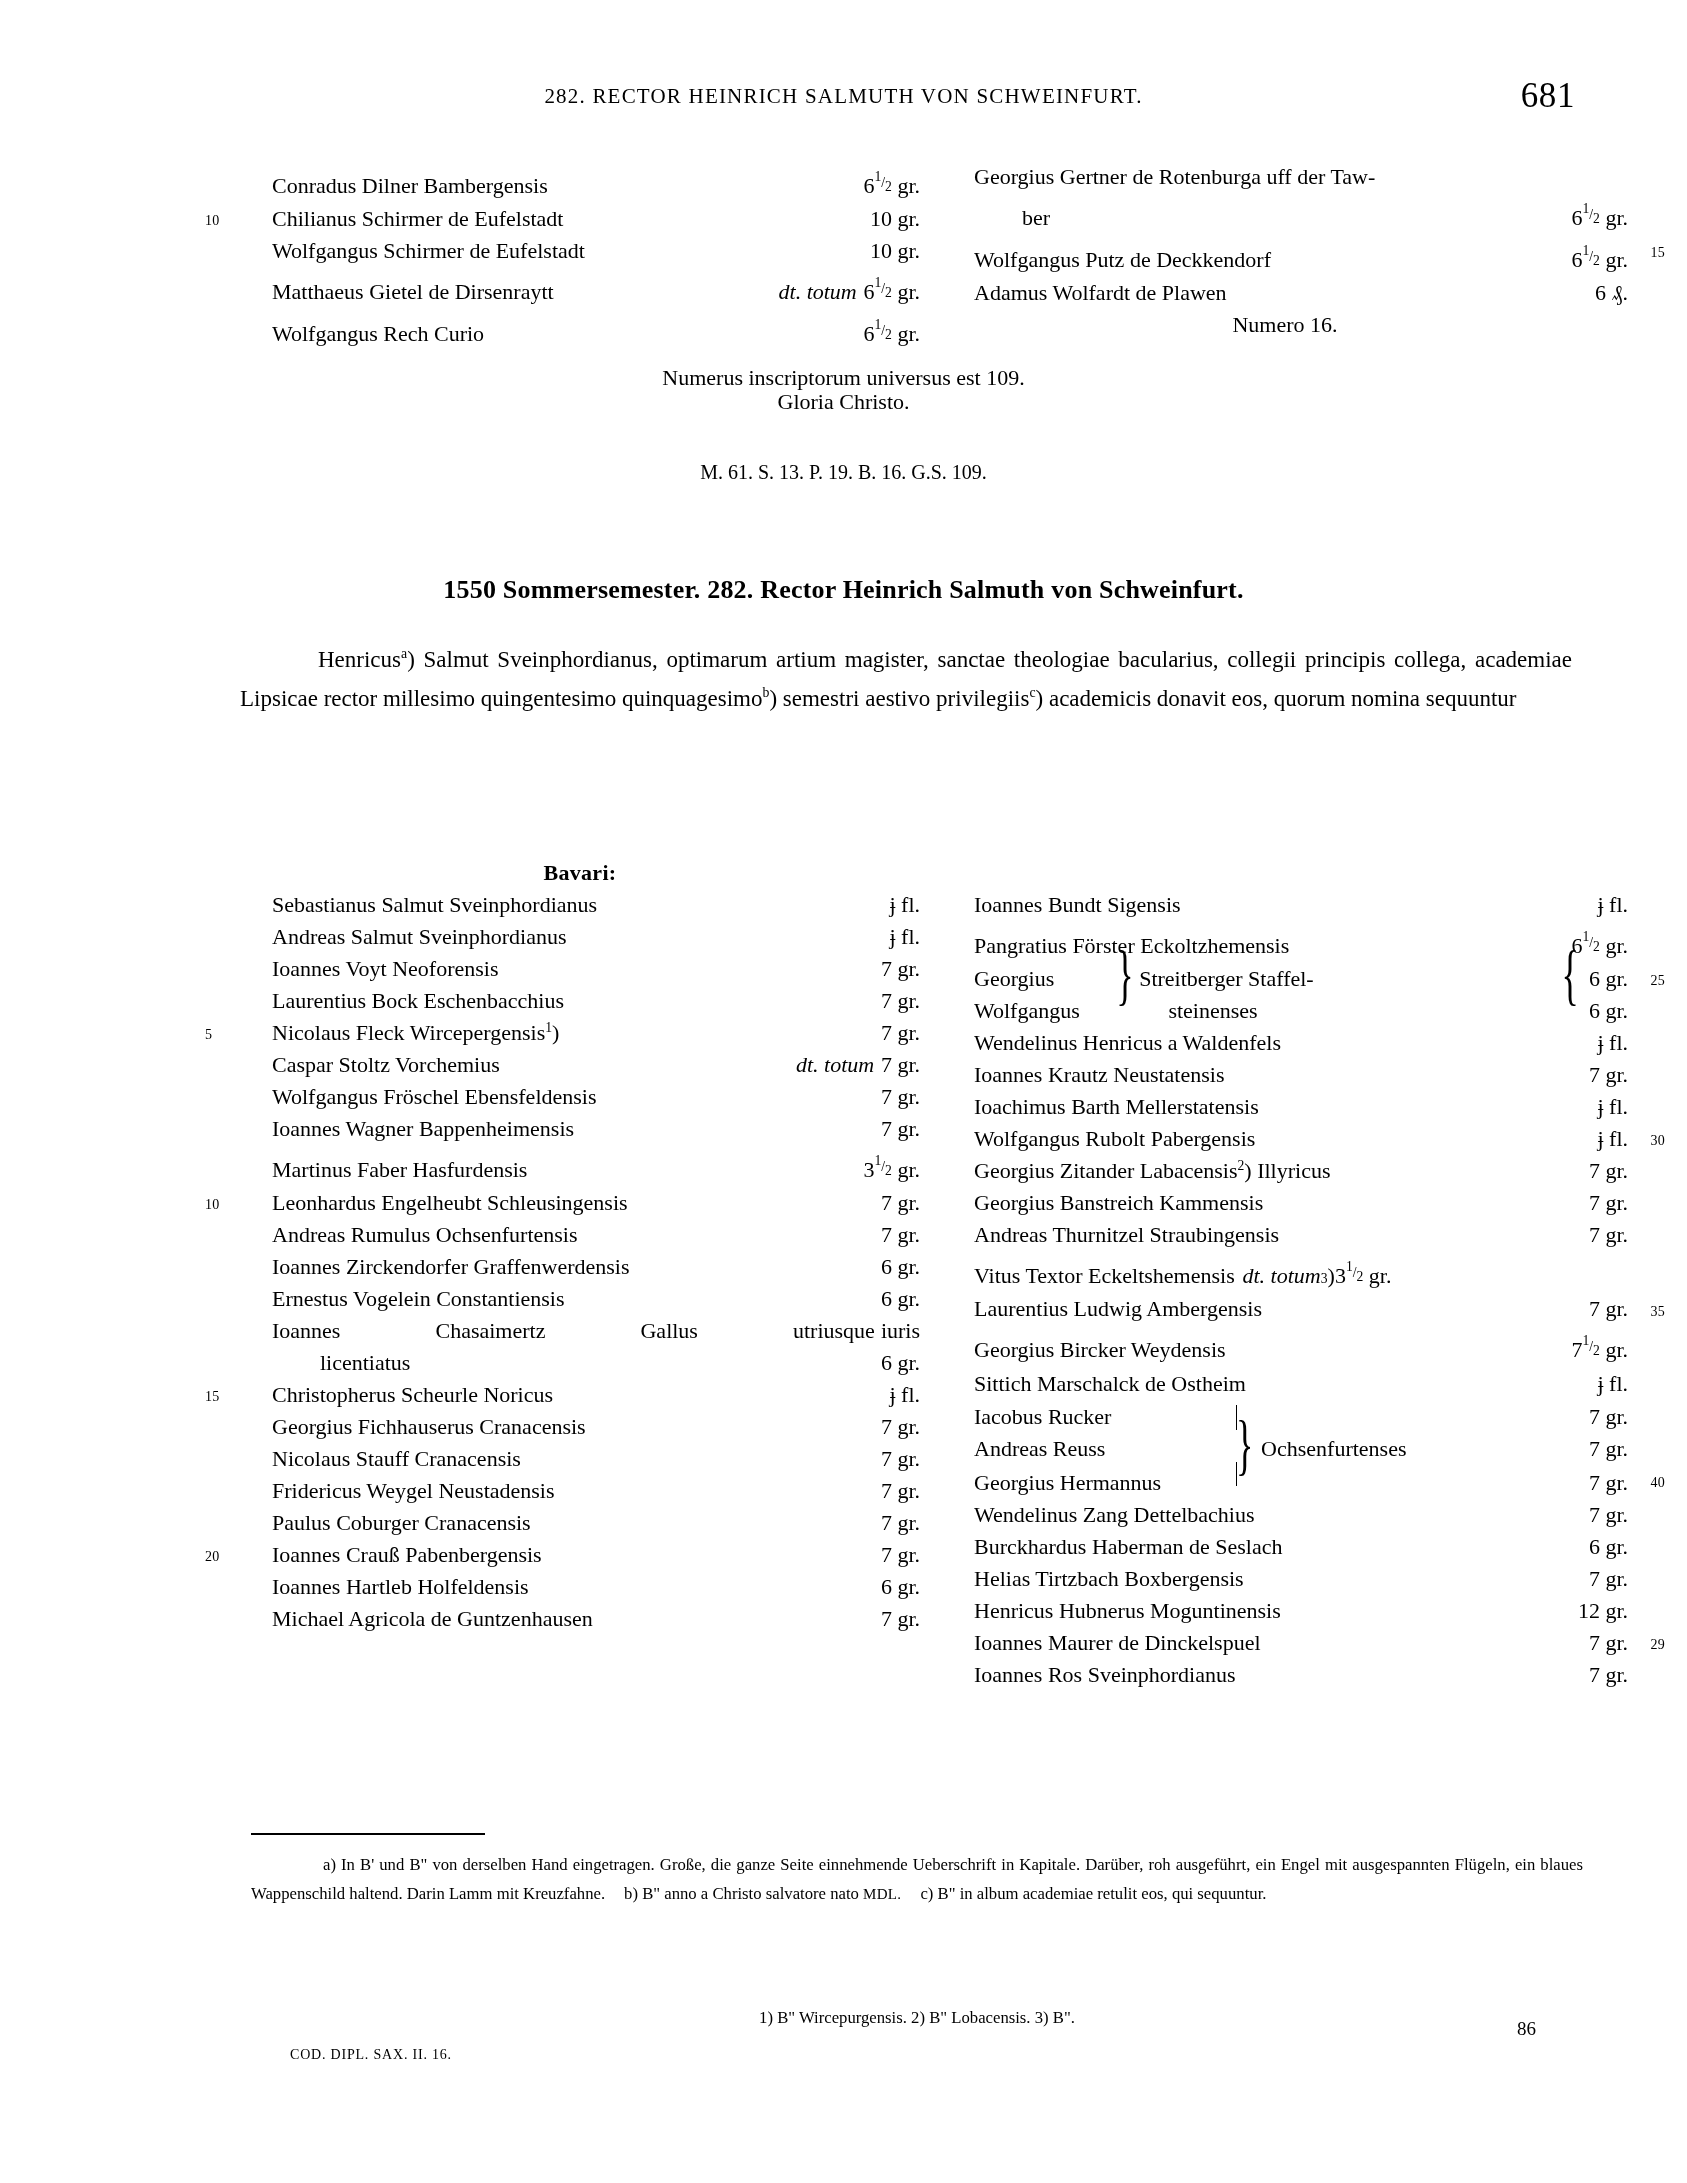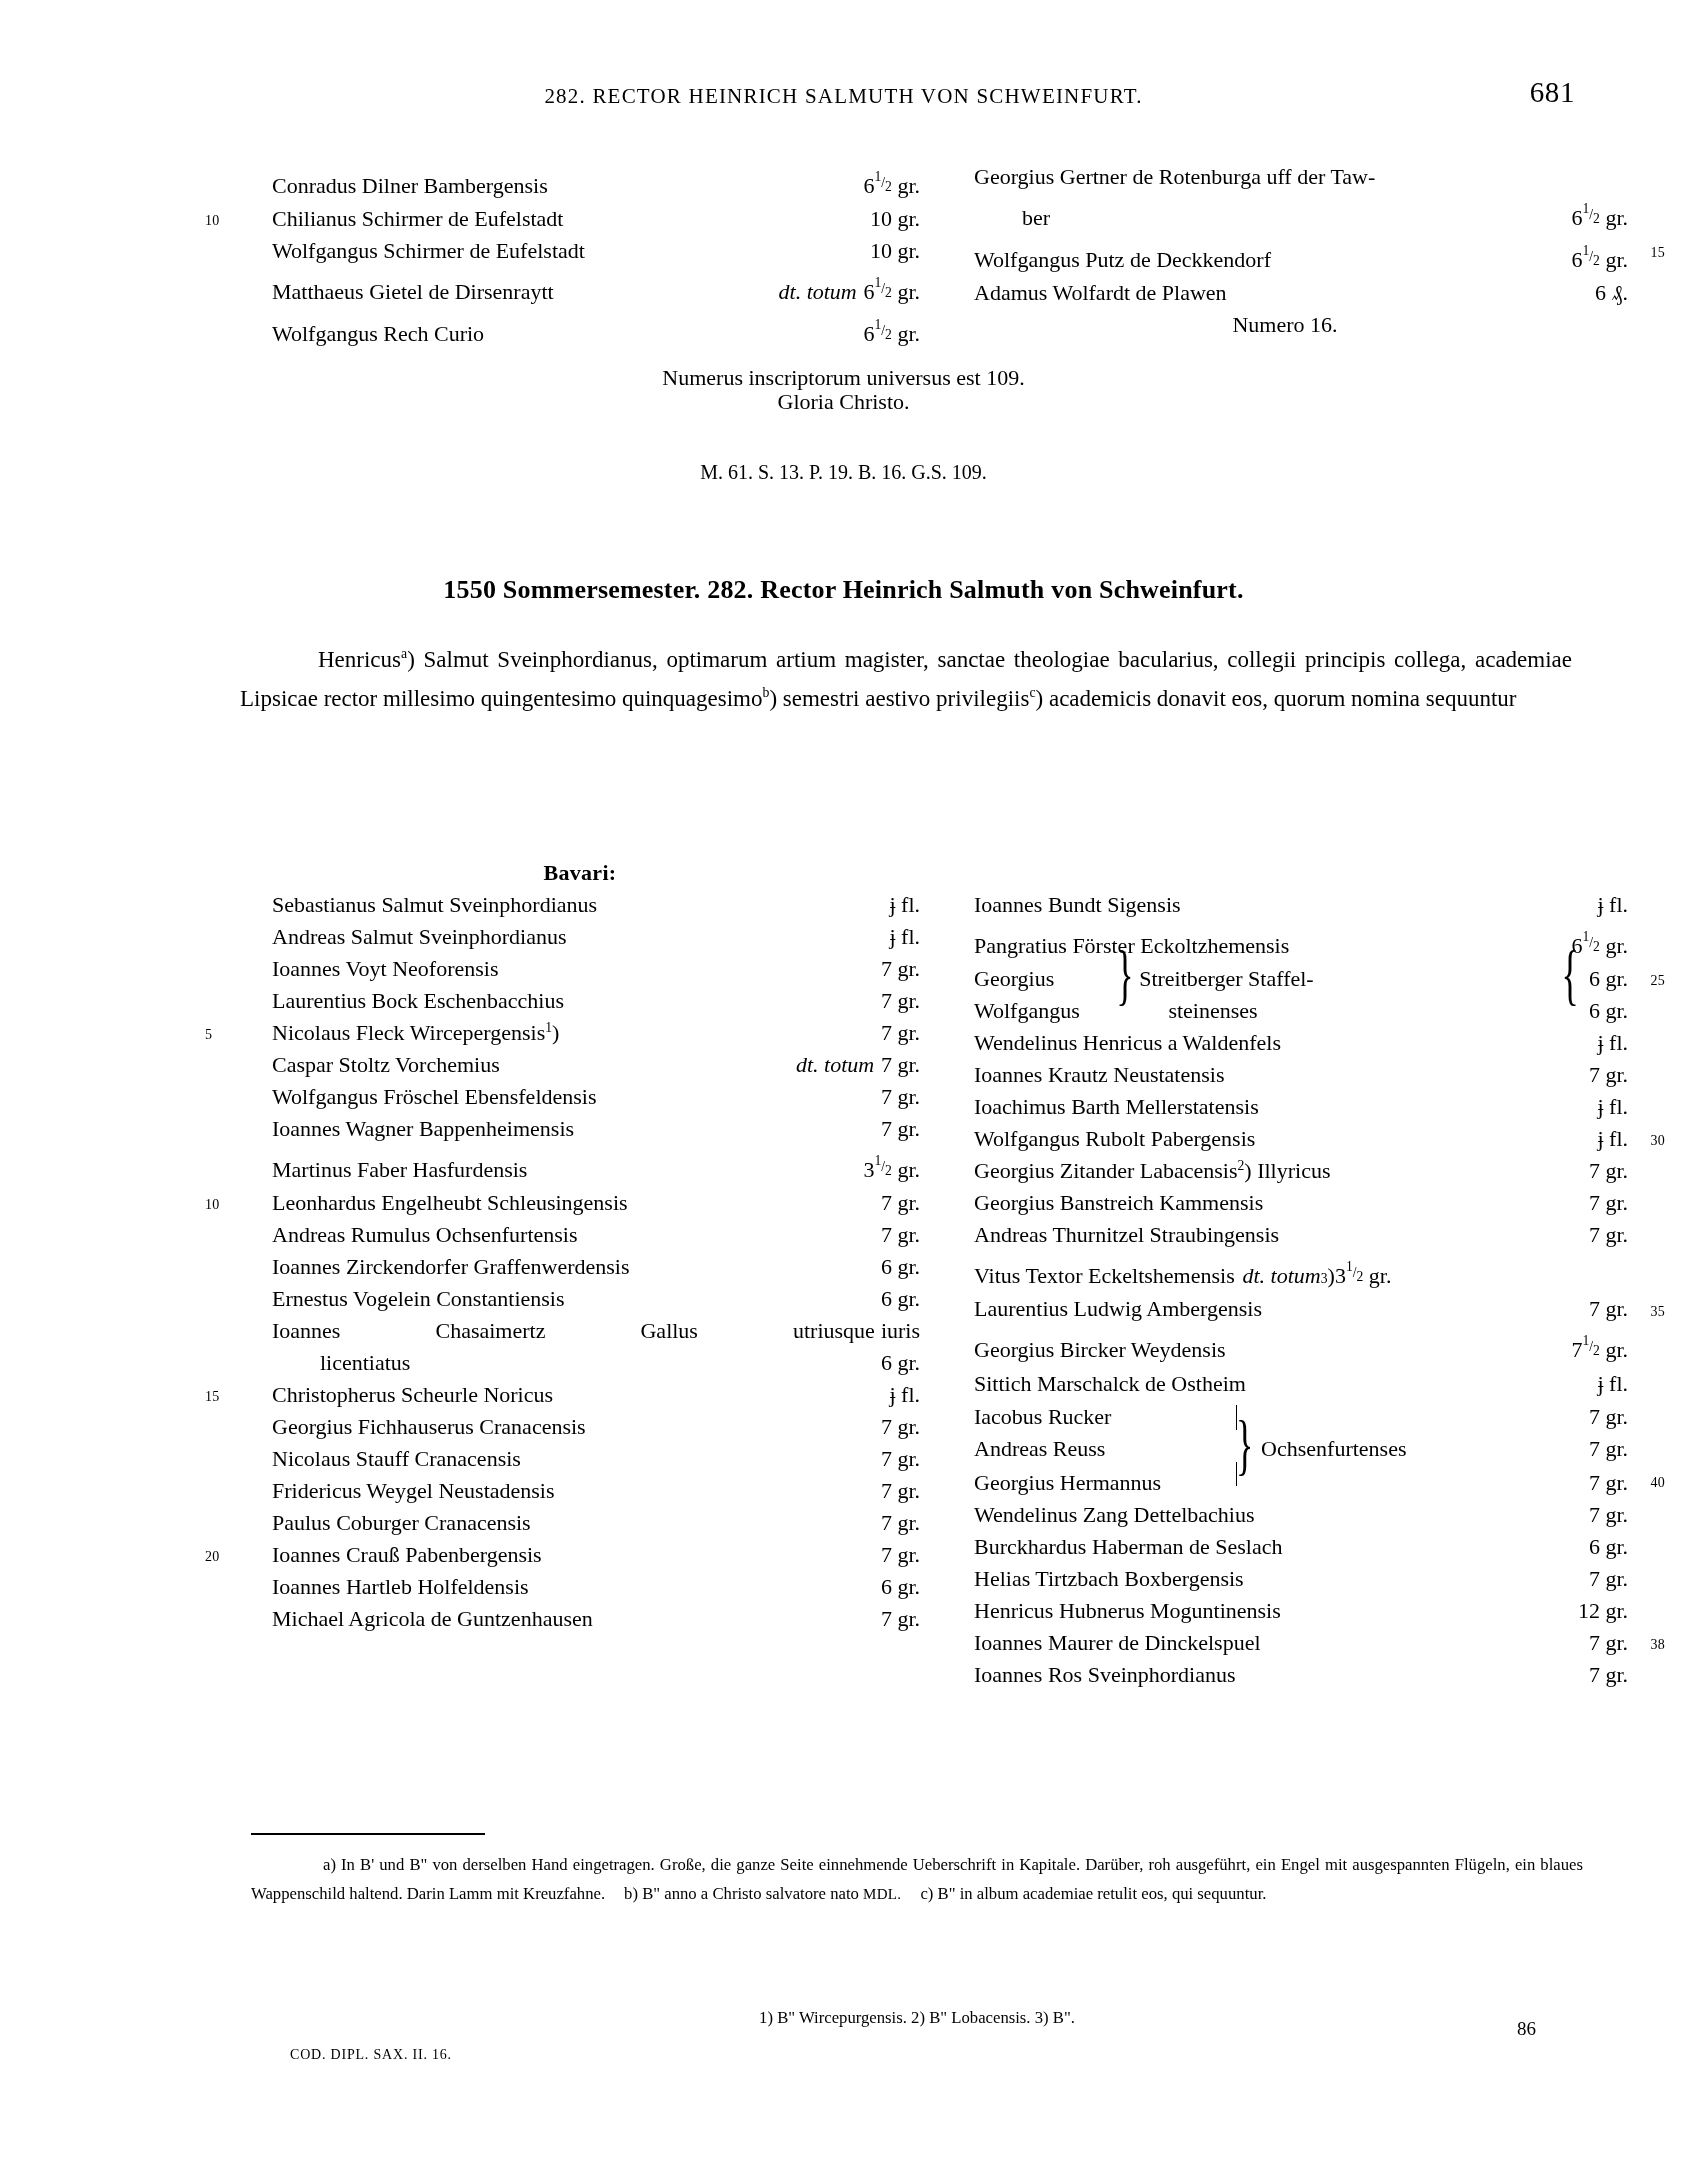--- a/index.html
+++ b/index.html
@@ -21,21 +21,21 @@
     height:33px;
   }
   .runhead .rh-title{
     position:absolute;left:0;right:0;text-align:center;
     font-size:21px;letter-spacing:1.2px;
     font-variant:small-caps;text-transform:uppercase;
     font-weight:400;
   }
   .runhead .rh-page{
     position:absolute;right:112px;top:-7.8px;
-    font-size:29px;font-weight:400;letter-spacing:0.6px;
+    font-size:35px;font-weight:400;letter-spacing:0.6px;
   }
   
   .regblock{position:absolute;left:0;right:0;}
   .regcol{position:absolute;top:0;}
   .regcol.left{left:240px;width:680px;}
   .regcol.right{left:942px;width:686px;}
 
   .row{
     position:relative;
     display:flex;align-items:baseline;
@@ -465,21 +465,21 @@
         <span class="nm">Helias Tirtzbach Boxbergensis</span>
         <span class="fill"></span>
         <span class="amt">7 gr.</span>
       </div>
       <div class="row">
         <span class="nm">Henricus Hubnerus Moguntinensis</span>
         <span class="fill"></span>
         <span class="amt">12 gr.</span>
       </div>
       <div class="row">
-        <span class="lineno right-side">38</span>
+        <span class="lineno right-side">29</span>
         <span class="nm">Ioannes Maurer de Dinckelspuel</span>
         <span class="fill"></span>
         <span class="amt">7 gr.</span>
       </div>
       <div class="row">
         <span class="nm">Ioannes Ros Sveinphordianus</span>
         <span class="fill"></span>
         <span class="amt">7 gr.</span>
       </div>
 

